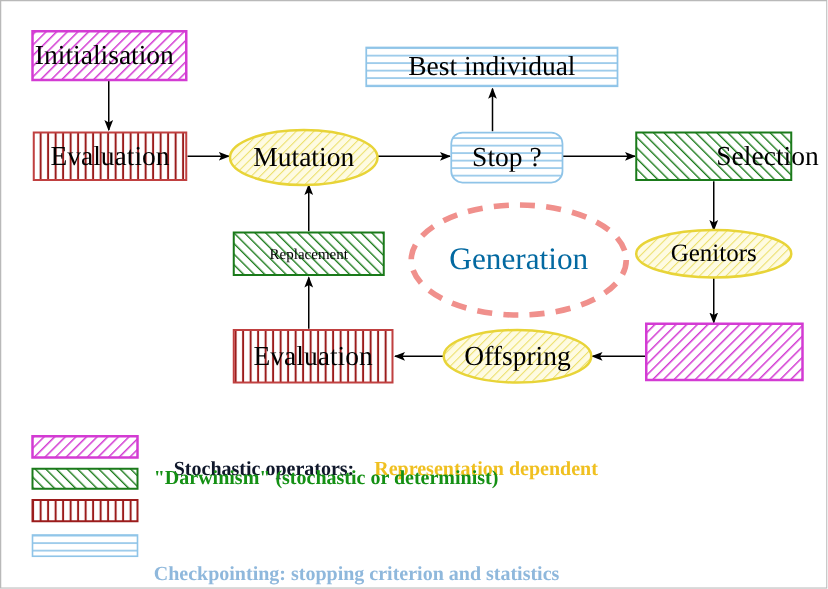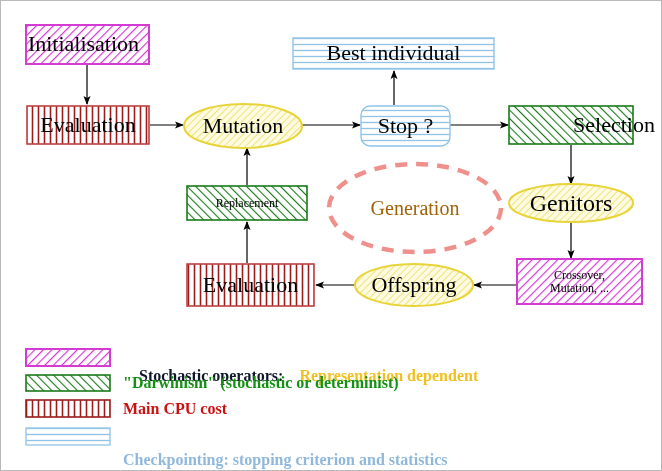--- a/index.html
+++ b/index.html
@@ -31,25 +31,25 @@
     align-items: center;
     justify-content: center;
     text-align: center;
     color: #000000;
     font-family: "Liberation Serif", "DejaVu Serif", serif;
     line-height: 1.02;
     white-space: pre-line;
     pointer-events: none;
   }
   .sz-22 { font-size: 22px; }
-  .sz-20 { font-size: 24px; }
+  .sz-20 { font-size: 20px; }
   .sz-15 { font-size: 12px; }
   .gen-label {
-    color: #a16207;
-    font-size: 20px;
+    color: #0369a1;
+    font-size: 25px;
   }
   .legend-text {
     position: absolute;
     left: 122px;
     font-family: "Liberation Serif", "DejaVu Serif", serif;
     font-size: 16px;
     font-weight: bold;
     white-space: pre;
   }
   .lt-magenta { color: #0f172a; margin-top: 31px; }
@@ -162,32 +162,27 @@
   <div class="node-label sz-22" style="left:360px; top:105px; width:89px; height:40px;">Stop ?</div>
 
   <div class="node-label sz-22" style="left:508px; top:105px; width:124px; height:38px;padding-left:43px;">Selection</div>
 
   <div class="node-label sz-15" style="left:186px; top:185px; width:120px; height:34px;">Replacement</div>
 
   <div class="node-label gen-label" style="left:328px; top:185px; width:172px; height:44px;">Generation</div>
 
   <div class="node-label sz-20" style="left:508px; top:183px; width:124px; height:38px;">Genitors</div>
 
-  <div class="node-label sz-15" style="left:516px; top:258px; width:125px; height:45px; flex-direction:column;">
-    <span>Crossover,</span>
-    <span>Mutation, ...</span>
-  </div>
 
   <div class="node-label sz-22" style="left:186px; top:263px; width:127px; height:42px;">Evaluation</div>
 
   <div class="node-label sz-22" style="left:354px; top:263px; width:118px; height:42px;">Offspring</div>
 
   <div class="legend-text" style="top:348px;">
     <span class="lt-magenta">Stochastic operators:</span><span class="lt-gold" style="margin-left:16px;">Representation dependent</span>
   </div>
 
   <div class="legend-text lt-green" style="top:373px;">"Darwinism" (stochastic or determinist)</div>
 
-  <div class="legend-text lt-red" style="top:399px;">Main CPU cost</div>
 
   <div class="legend-text lt-blue" style="top:450px;">Checkpointing: stopping criterion and statistics</div>
 
 </div>
 
 </body></html>

